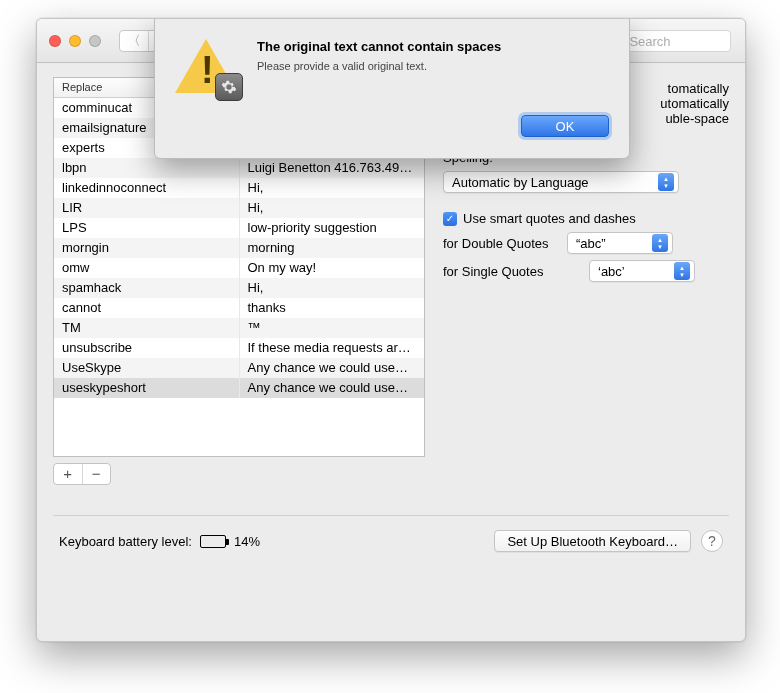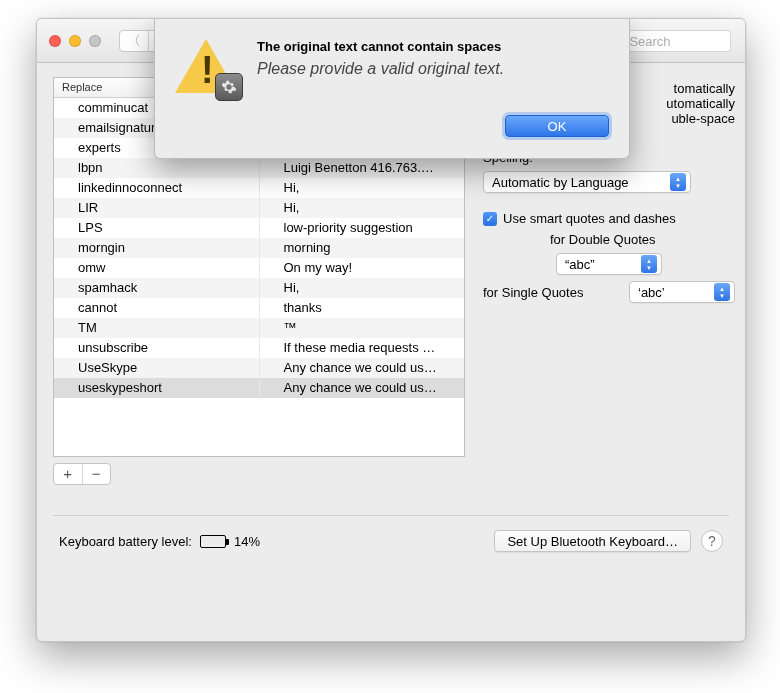--- a/index.html
+++ b/index.html
@@ -58,35 +58,35 @@
     gap:4px; font-size:13px;
   }
   .content {
     position:relative; height:calc(100% - 44px); padding:14px 16px 0 16px;
   }
   .panel {
     background:#ececec; border:none;
     display:flex; gap:18px; height:420px;
   }
   .tablewrap {
-    width:412px; height:380px; background:#fff; border:1px solid #bfbfbf;
+    width:372px; height:380px; background:#fff; border:1px solid #bfbfbf;
     display:flex; flex-direction:column;
   }
   .thead {
     display:flex; height:20px; border-bottom:1px solid #d0d0d0;
     background:linear-gradient(#fdfdfd,#f1f1f1); font-size:11px; color:#333;
   }
   .thead .th { flex:1; padding:3px 8px; border-right:1px solid #d9d9d9;}
   .thead .th:last-child{border-right:none;}
   .tbody { flex:1; overflow:hidden; }
   .row { display:flex; height:20px; line-height:20px; font-size:13px;}
   .row:nth-child(odd){background:#fff;}
   .row:nth-child(even){background:#f4f4f4;}
   .row.sel { background:#dcdcdc;justify-content:flex-end;}
-  .row .cell { flex:1; padding:0 24px; border-right:1px solid #e8e8e8; white-space:nowrap; overflow:hidden; text-overflow:ellipsis;}
+  .row .cell { flex:1; padding:0 8px; border-right:1px solid #e8e8e8; white-space:nowrap; overflow:hidden; text-overflow:ellipsis;}
   .row .cell:last-child{border-right:none;}
   .addrem {
     margin-top:6px; display:flex; width:58px; height:22px;
     background:#fff; border:1px solid #c4c4c4; border-radius:4px;
   }
   .addrem div{flex:1; text-align:center; line-height:20px; color:#555; font-size:15px;}
   .addrem div+div{border-left:1px solid #d7d7d7;}
   .rightcol { flex:1; padding-top:110px; font-size:13px; color:#000;}
   .checkline{display:flex; align-items:center; gap:6px; margin-bottom:4px;}
   .macselect{
@@ -137,24 +137,24 @@
   .sheetbody{display:flex; gap:18px;}
   .warnicon{position:relative; width:64px; height:58px;}
   .tri{width:0;height:0;border-left:31px solid transparent;border-right:31px solid transparent;border-bottom:54px solid #f7c948;}
   .tri-inner{position:absolute; font-size:38px; font-weight:bold; color:#4a3a00; left:26px; top:10px;}
   .gear-badge{
     position:absolute; right:-4px; bottom:-4px; width:28px; height:28px; border-radius:5px;
     background:linear-gradient(#8c8c8c,#5a5a5a); border:1px solid #3d3d3d;
     display:flex; align-items:center; justify-content:center; color:#ddd;
   }
   .sheettext b{font-size:13px;}
-  .sheettext p{font-size:16px; color:#444; margin-top:6px;font-style:italic;}
+  .sheettext p{font-size:11px; color:#444; margin-top:6px;}
   .sheetbtns{display:flex; justify-content:flex-end; margin-top:18px;}
   .okbtn{
-    width:104px; height:22px; border-radius:4px; border:1px solid #1e62cf;
+    width:88px; height:22px; border-radius:4px; border:1px solid #1e62cf;
     background:linear-gradient(#6aa8fb,#2f75e8); color:#fff; font-size:13px;
     display:flex; align-items:center; justify-content:center;
     box-shadow:0 0 0 3px rgba(73,144,246,0.35);
   }
 </style>
 </head>
 <body>
 
 <div class="window">
   <div class="titlebar">
@@ -275,30 +275,30 @@
       </div>
 
       <div class="rightcol">
         <div style="text-align:right; margin-top:-106px; margin-bottom:6px; color:#000;">
           <div>tomatically</div>
           <div>utomatically</div>
           <div>uble-space</div>
         </div>
         <div style="height:18px"></div>
         <div>Spelling:</div>
-        <div class="macselect" style="width:208px; margin-top:6px;">
+        <div class="macselect" style="width:236px; margin-top:6px;">
           <span>Automatic by Language</span>
           <span class="arrows">▴<br>▾</span>
         </div>
         <div style="height:18px"></div>
         <div class="checkline">
           <span class="check">✓</span>
           <span>Use smart quotes and dashes</span>
         </div>
-        <div class="checkline" style="margin-top:6px;flex-direction:column;">
+        <div class="checkline" style="margin-top:6px;">
           <span style="width:118px;">for Double Quotes</span>
           <span class="macselect" style="width:106px;">
             <span>“abc”</span>
             <span class="arrows">▴<br>▾</span>
           </span>
         </div>
         <div class="checkline" style="margin-top:6px;gap:28px;">
           <span style="width:118px;">for Single Quotes</span>
           <span class="macselect" style="width:106px;">
             <span>‘abc’</span>

